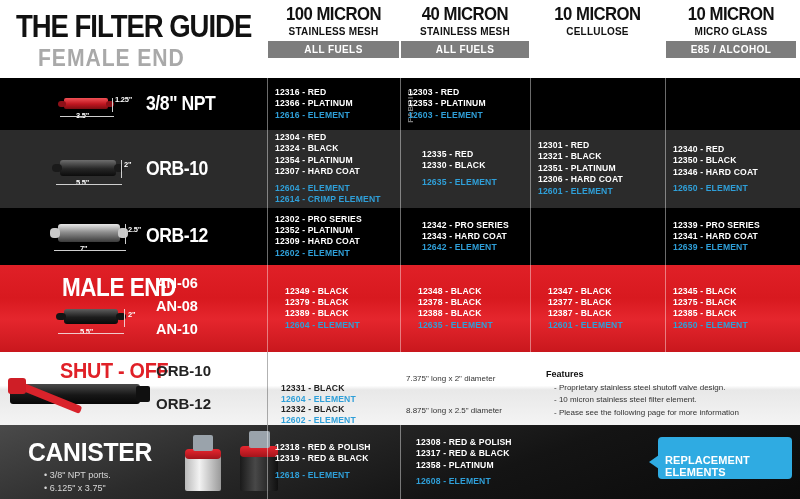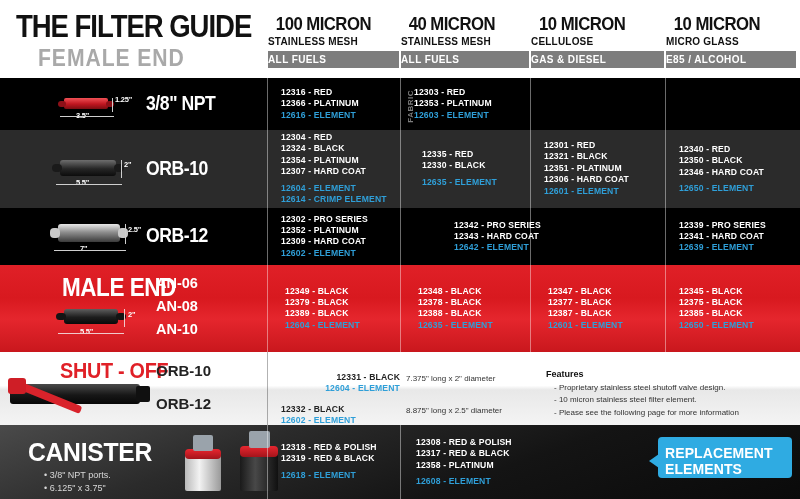--- a/index.html
+++ b/index.html
@@ -5,33 +5,33 @@
   html,body{margin:0;padding:0;background:#fff;}
   body{width:800px;height:499px;overflow:hidden;font-family:"Liberation Sans",sans-serif;}
   #sheet{position:relative;width:800px;height:499px;background:#fff;overflow:hidden;}
 
   
   #header{position:absolute;left:0;top:0;width:632px;height:78px;background:#fff;}
   #title{position:absolute;left:16px;top:8px;font-size:32px;font-weight:bold;letter-spacing:-1.2px;
          color:#111;font-family:"Liberation Sans",sans-serif;transform:scaleX(.86);transform-origin:left center;}
   #subtitle{position:absolute;left:38px;top:45px;font-size:23px;font-weight:bold;letter-spacing:1px;
          color:#a9a9a9;transform:scaleX(.92);transform-origin:left center;}
-  .colhead{position:absolute;top:14px;}
+  .colhead{position:absolute;top:4px;text-align:center;}
   .ch-micron{font-size:19px;font-weight:bold;color:#111;letter-spacing:-0.6px;line-height:19px;
              transform:scaleX(.88);transform-origin:center;}
   .ch-mat{font-size:10px;font-weight:bold;color:#111;letter-spacing:.2px;margin-top:3px;}
   .ch-fuel{margin-top:4px;background:#7d7d7d;color:#fff;font-size:10px;font-weight:bold;
            letter-spacing:.4px;padding:3px 0 3px 0;}
 
   
   .band{position:absolute;left:0;width:800px;overflow:hidden;}
   .cell{position:absolute;top:0;bottom:0;}
   .vline{position:absolute;top:0;bottom:0;width:1px;background:rgba(255,255,255,.42);}
   .vline.dark{background:rgba(0,0,0,.30);}
-  .codes{position:absolute;left:0;right:0;top:50%;transform:translateY(-50%);padding-left:14px;}
+  .codes{position:absolute;left:0;right:0;top:50%;transform:translateY(-50%);padding-left:8px;}
   .code{font-size:8.6px;font-weight:bold;line-height:11.4px;letter-spacing:.15px;white-space:nowrap;}
   .c-white{color:#fff;}
   .c-blue{color:#2f9fd8;}
   .c-dark{color:#222;}
   .sp{height:5px;}
 
   
   .rowlabel{position:absolute;font-weight:bold;color:#fff;letter-spacing:-.5px;
             font-size:20px;transform:scaleX(.88);transform-origin:left center;}
   .fabric{position:absolute;font-size:8px;font-weight:bold;color:#7e7e7e;letter-spacing:.5px;
@@ -57,21 +57,21 @@
   .dimtxt{position:absolute;font-size:8px;color:#333;}
   #features{position:absolute;font-size:8px;color:#333;line-height:12.5px;}
   #features b{font-size:9px;color:#111;}
 
   
   #canband{background:linear-gradient(160deg,#4a4a4a 0%,#2b2b2b 30%,#141414 62%,#0a0a0a 100%);}
   #canister{position:absolute;left:28px;top:12px;font-size:26px;font-weight:bold;color:#fff;
             letter-spacing:-.3px;transform:scaleX(.95);transform-origin:left center;}
   .canbul{position:absolute;font-size:9px;color:#d8d8d8;line-height:13px;}
   #replbox{position:absolute;background:#2fabe2;border-radius:4px;color:#fff;}
-  #replbox .t{font-size:14px;font-weight:bold;letter-spacing:.1px;padding:8px 7px 1px 7px;}
+  #replbox .t{font-size:11px;font-weight:bold;letter-spacing:.1px;padding:17px 7px 1px 7px;}
   #replbox .b{font-size:8.6px;line-height:11px;padding:0 7px 6px 7px;color:#eaf7ff;}
   #replbox:after{content:"";position:absolute;left:-9px;bottom:10px;border-top:7px solid transparent;
                  border-bottom:7px solid transparent;border-right:10px solid #2fabe2;}
 </style>
 </head>
 <body>
 
 <div id="sheet">
 
   <div id="header">
@@ -84,21 +84,20 @@
       <div class="ch-fuel">ALL FUELS</div>
     </div>
     <div class="colhead" style="left:401px;width:128px;">
       <div class="ch-micron">40 MICRON</div>
       <div class="ch-mat">STAINLESS MESH</div>
       <div class="ch-fuel">ALL FUELS</div>
     </div>
     <div class="colhead" style="left:531px;width:133px;">
       <div class="ch-micron">10 MICRON</div>
       <div class="ch-mat">CELLULOSE</div>
-      <div class="ch-fuel">GAS &amp; DIESEL</div>
     </div>
     <div class="colhead" style="left:666px;width:130px;">
       <div class="ch-micron">10 MICRON</div>
       <div class="ch-mat">MICRO GLASS</div>
       <div class="ch-fuel">E85 / ALCOHOL</div>
     </div>
   </div>
 
   <div class="band" id="row0" style="top:78px;height:52px;background:#000;">
     <div class="rowlabel" style="left:146px;top:14px;">3/8" NPT</div>
@@ -219,21 +218,21 @@
     <div class="vline" style="left:665px;"></div>
 
     <div class="cell" style="left:267px;width:133px;">
       <div class="codes">
           <div class="code c-white">12302 - PRO SERIES</div>
           <div class="code c-white">12352 - PLATINUM</div>
           <div class="code c-white">12309 - HARD COAT</div>
           <div class="code c-blue">12602 - ELEMENT</div>
         </div>
     </div>
-    <div class="cell" style="left:400px;width:130px;margin-left:32px;">
+    <div class="cell" style="left:400px;width:130px;">
       <div class="codes" style="padding-left:22px;">
           <div class="code c-white">12342 - PRO SERIES</div>
           <div class="code c-white">12343 - HARD COAT</div>
           <div class="code c-blue">12642 - ELEMENT</div>
         </div>
     </div>
     <div class="cell" style="left:665px;width:135px;">
       <div class="codes">
           <div class="code c-white">12339 - PRO SERIES</div>
           <div class="code c-white">12341 - HARD COAT</div>
@@ -310,21 +309,21 @@
                   transform:rotate(22deg);transform-origin:left center;border-radius:3px;"></div>
       <div style="position:absolute;left:8px;top:26px;width:18px;height:16px;background:#cf1e26;border-radius:3px;"></div>
     </div>
 
     <div class="orbL" style="left:156px;top:10px;">ORB-10</div>
     <div class="orbL" style="left:156px;top:43px;">ORB-12</div>
 
     <div class="vline dark" style="left:267px;"></div>
 
     <div class="cell" style="left:267px;width:133px;">
-      <div class="codes" style="top:20px;transform:none;padding-left:14px;text-align:right;">
+      <div class="codes" style="top:31px;transform:none;padding-left:14px;">
           <div class="code c-dark">12331 - BLACK</div>
           <div class="code c-blue">12604 - ELEMENT</div>
         </div>
       <div class="codes" style="top:52px;transform:none;padding-left:14px;">
           <div class="code c-dark">12332 - BLACK</div>
           <div class="code c-blue">12602 - ELEMENT</div>
         </div>
     </div>
 
     <div class="dimtxt" style="left:406px;top:22px;">7.375" long x 2" diameter</div>

